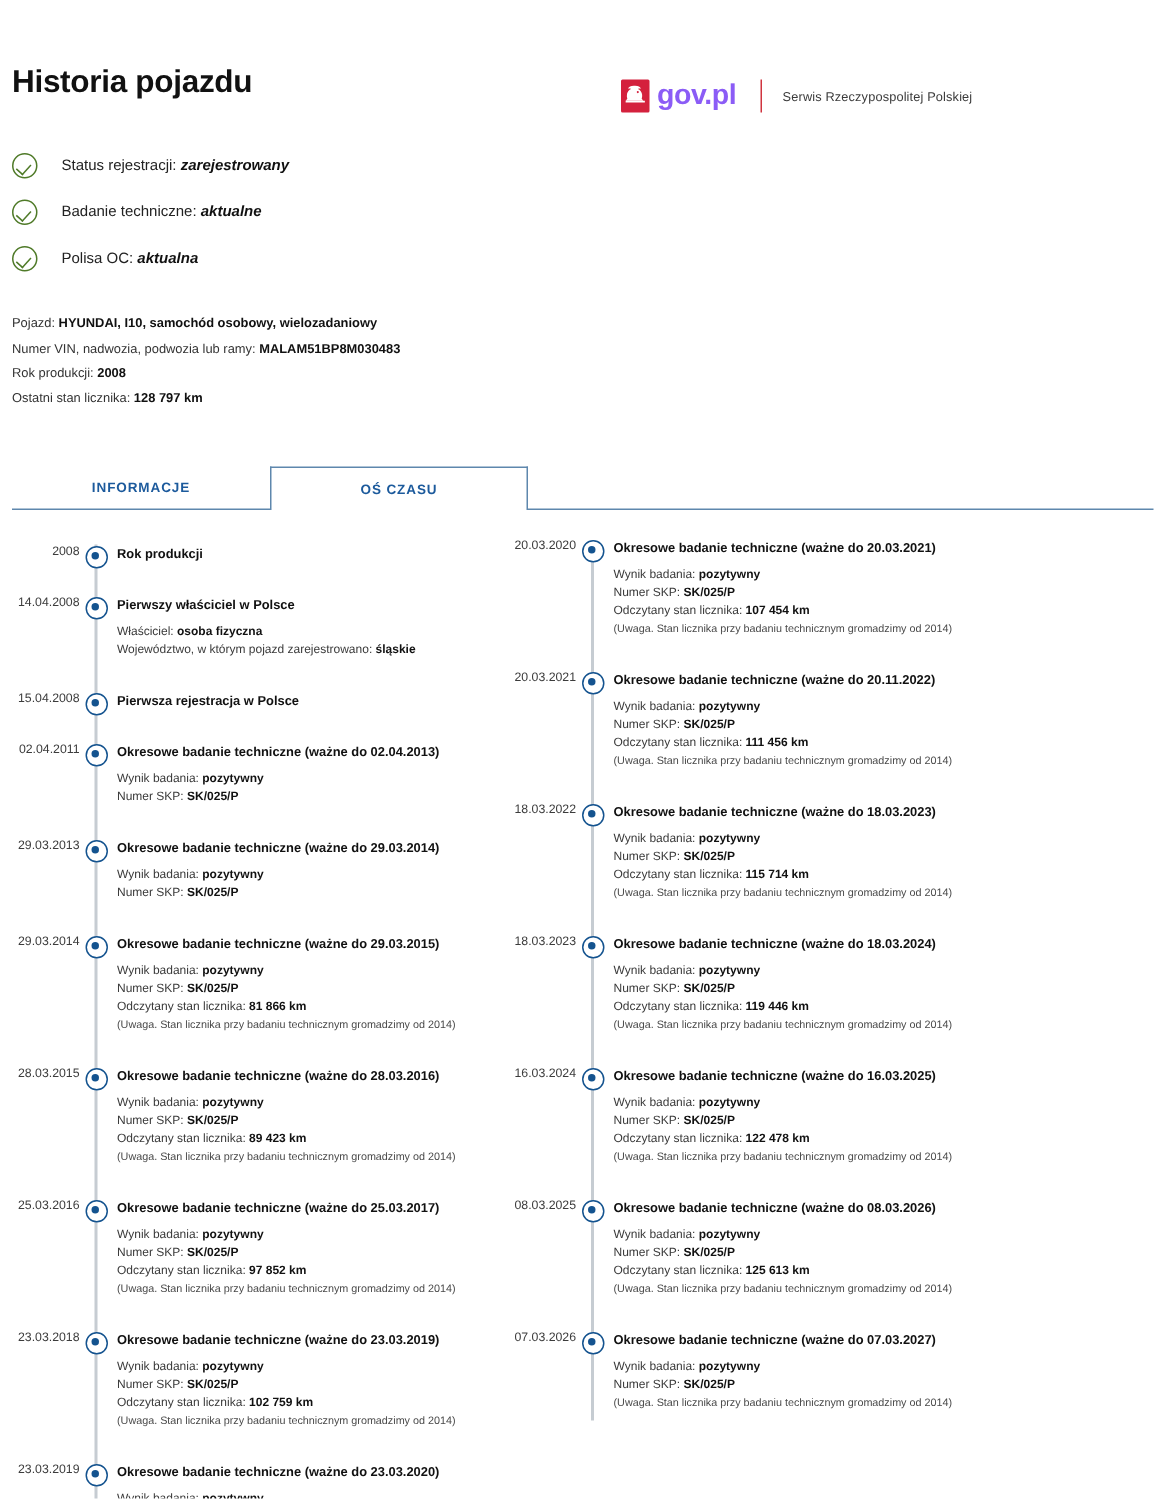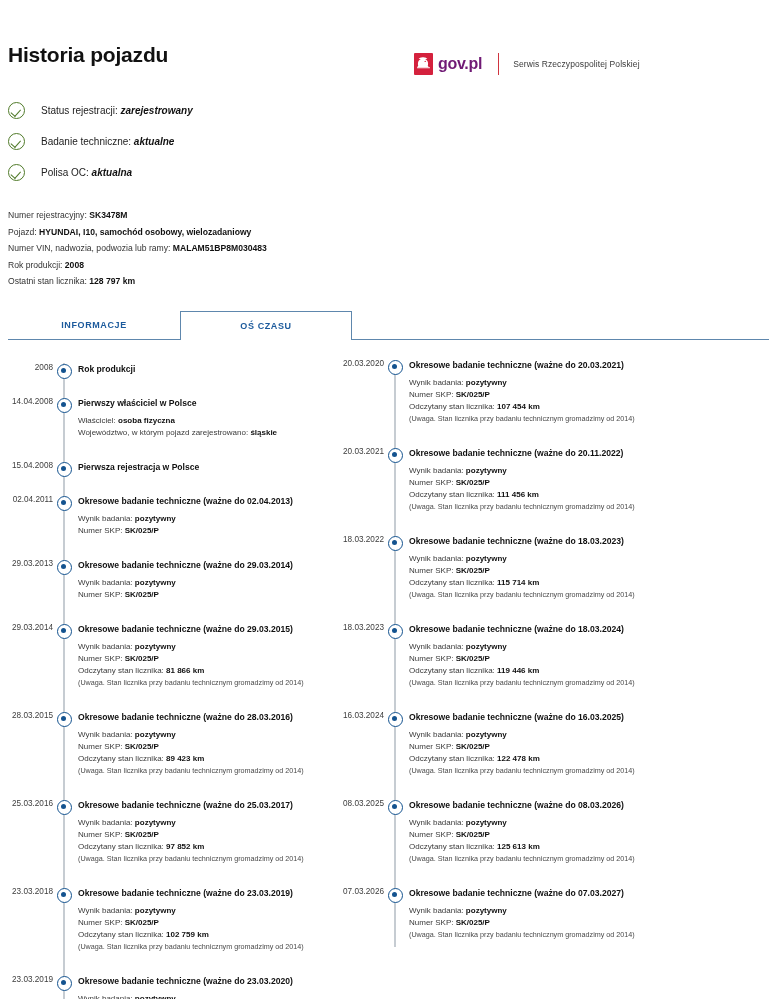--- a/index.html
+++ b/index.html
@@ -48,23 +48,23 @@
     width: 19px;
     height: 22px;
     background: #d4213d;
     border-radius: 1px;
     position: relative;
     margin-right: 5px;
     overflow: hidden;
   }
   .eagle svg { position: absolute; left: 1px; top: 2px; }
   .gov-text {
-    font-size: 16px;
+    font-size: 19px;
     font-weight: bold;
-    color: #701a75;
+    color: #8b5cf6;
     letter-spacing: -0.3px;
   }
   .gov-divider {
     width: 1px;
     height: 22px;
     background: #d0343f;
     margin: 0 14px 0 16px;
   }
   .gov-sub {
     font-size: 8.5px;
@@ -302,21 +302,20 @@
         <span class="check-circle"></span>
         <span class="status-text">Badanie techniczne: <b>aktualne</b></span>
       </div>
       <div class="status-row">
         <span class="check-circle"></span>
         <span class="status-text">Polisa OC: <b>aktualna</b></span>
       </div>
     </div>
 
   <div class="facts" id="facts-list">
-      <div class="fact-row">Numer rejestracyjny: <b>SK3478M</b></div>
       <div class="fact-row">Pojazd: <b>HYUNDAI, I10, samochód osobowy, wielozadaniowy</b></div>
       <div class="fact-row">Numer VIN, nadwozia, podwozia lub ramy: <b>MALAM51BP8M030483</b></div>
       <div class="fact-row">Rok produkcji: <b>2008</b></div>
       <div class="fact-row">Ostatni stan licznika: <b>128 797 km</b></div>
     </div>
 
   <div class="tabs">
     <div class="tab tab-inactive">INFORMACJE</div>
     <div class="tab-rest"></div>
     <div class="tab tab-active">OŚ CZASU</div>

